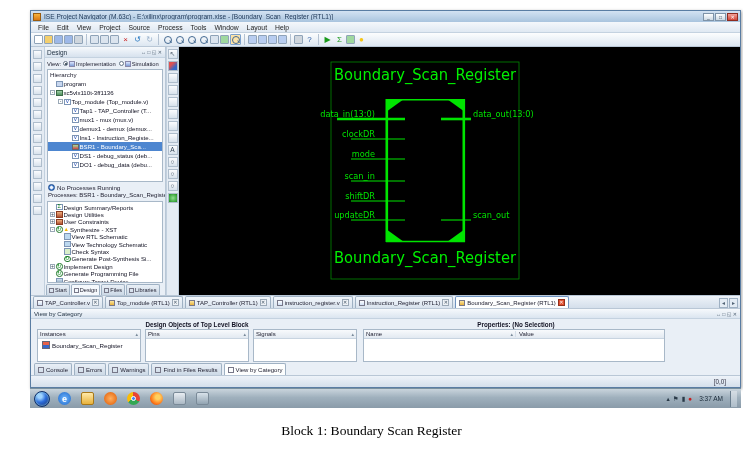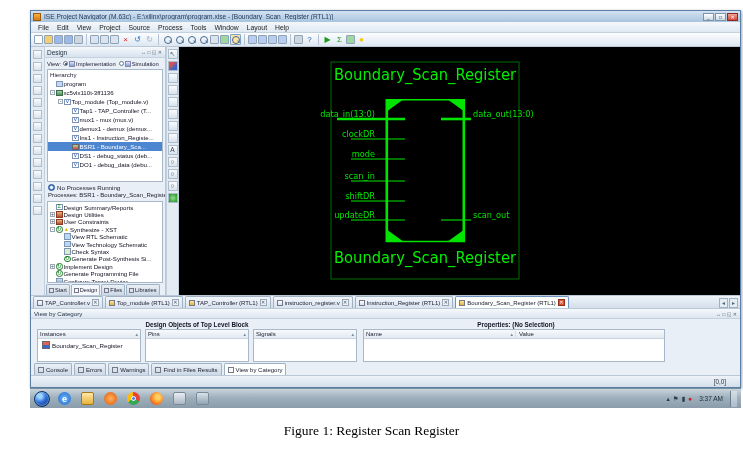--- a/index.html
+++ b/index.html
@@ -679,13 +679,13 @@
 
         <span class="trayicon">▮</span>
 
         <span class="trayicon red">●</span>
       </span>
     <span class="traytime">3:37 AM</span>
     <span class="showdesk"></span>
   </span>
 </div>
 
-<div class="caption">Figure 1: Register Scan Register</div>
+<div class="caption">Block 1: Boundary Scan Register</div>
 
 </body></html>

